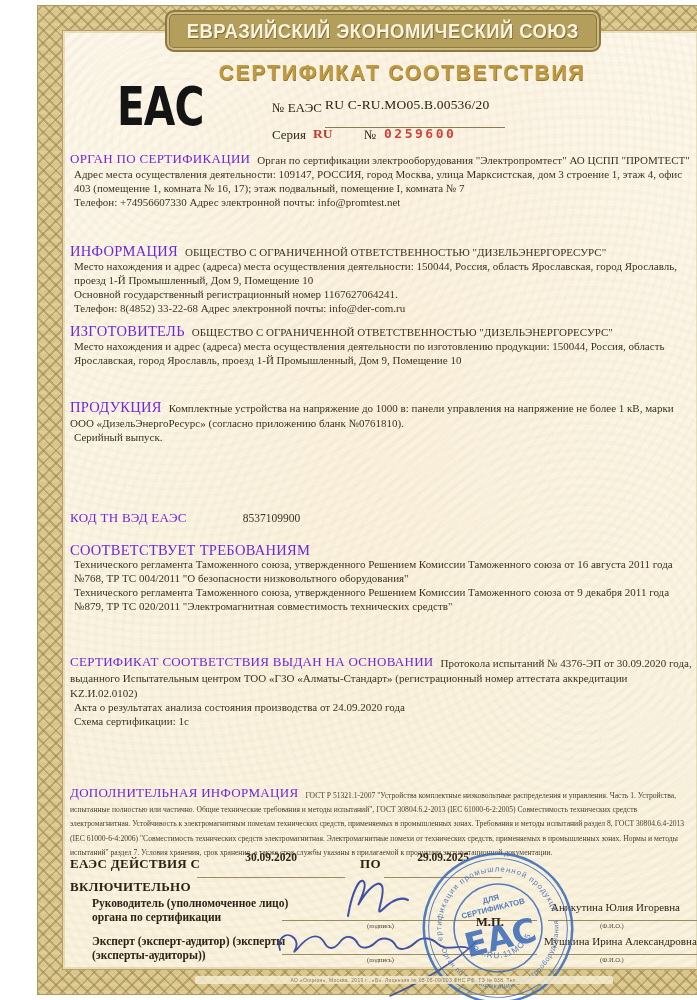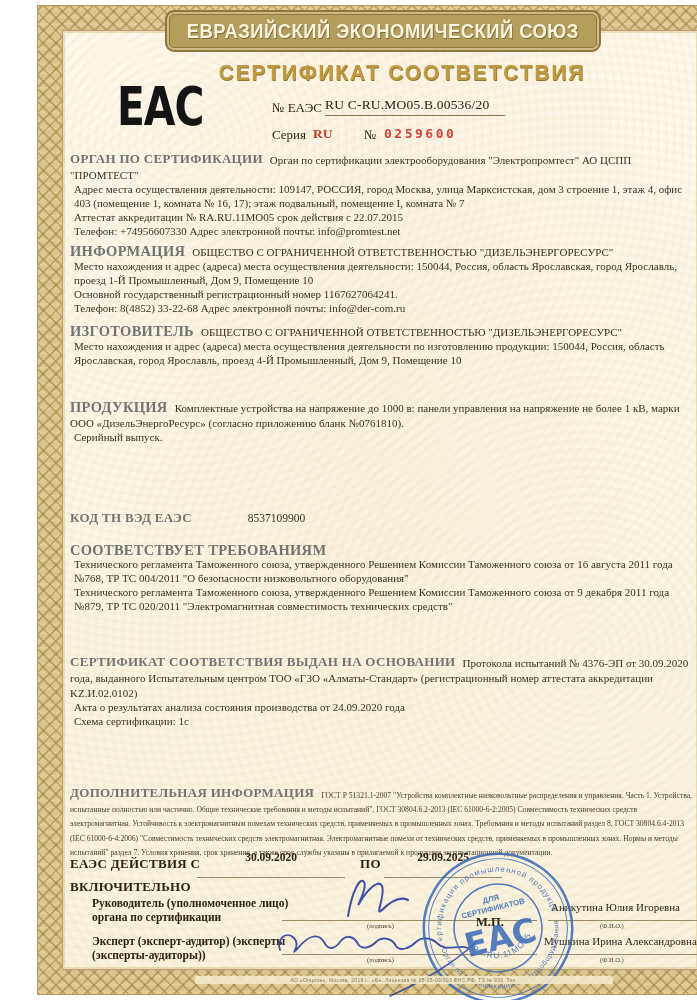--- a/index.html
+++ b/index.html
@@ -31,29 +31,29 @@
     transform:scaleX(.88);text-shadow:1px 1px 0 #7e6c36;}
   .eac{position:absolute;left:85px;top:80px;font-family:"DejaVu Sans",sans-serif;
     font-weight:bold;font-size:40px;color:#141414;letter-spacing:-1px;
     transform:scale(1.02,1.32);transform-origin:top left;line-height:1;}
   .doc-title{position:absolute;left:170px;top:60px;width:400px;text-align:center;
     font-family:"Liberation Sans",sans-serif;font-weight:bold;font-size:22px;
     letter-spacing:2px;color:#c09a42;transform:scaleX(.95);
     text-shadow:.6px .6px 0 #8f7430, -.4px -.4px 0 #e8d9a6;}
   .num-label{position:absolute;left:240px;top:100px;font-size:13px;color:#2f2619;}
   .num-value{position:absolute;left:293px;top:97px;width:180px;font-size:13.5px;
-    color:#2a2317;letter-spacing:.2px;border-bottom:1px solid #8a7a58;padding-bottom:2px;}
+    color:#2a2317;letter-spacing:.2px;border-bottom:1px solid #8a7a58;padding-bottom:14px;}
   .series-label{position:absolute;left:240px;top:127px;font-size:13px;color:#2f2619;}
   .series-value{position:absolute;left:281px;top:126px;font-size:13.5px;font-weight:bold;color:#c33a2c;}
   .serial-no-label{position:absolute;left:332px;top:127px;font-size:13px;color:#2f2619;}
   .serial-number{position:absolute;left:352px;top:126px;font-family:"DejaVu Sans Mono",monospace;
     font-size:13px;font-weight:bold;letter-spacing:2.5px;color:#d2433a;}
   
   .sec{position:absolute;left:38px;right:34px;line-height:14px;color:#3d3222;}
-  .h{font-weight:bold;color:#737373;letter-spacing:.3px;}
+  .h{font-weight:normal;color:#6d28d9;letter-spacing:.3px;}
   .h13{font-size:13px;}
   .h14{font-size:14.5px;}
   .fl{float:left;margin-right:7px;line-height:14px;}
   .intro{font-size:11px;}
   .line{font-size:11px;clear:left;padding-left:4px;}
   .code-value{font-size:11.5px;margin-left:52px;color:#3d3222;}
   .tiny{font-size:7.6px;line-height:9.2px;color:#4a3e2c;}
   
   .vlabel{position:absolute;font-size:13px;font-weight:bold;color:#2c2315;letter-spacing:.3px;}
   .dateline{position:absolute;border-bottom:1px solid #9a8a66;text-align:center;
@@ -88,36 +88,35 @@
   <div class="num-value">RU C-RU.МО05.В.00536/20</div>
   <div class="series-label">Серия</div>
   <div class="series-value">RU</div>
   <div class="serial-no-label">№</div>
   <div class="serial-number">0259600</div>
 
   <div class="sec" style="top:152px">
     <span class="h h13 fl">ОРГАН ПО СЕРТИФИКАЦИИ</span>
     <span class="intro">Орган по сертификации электрооборудования "Электропромтест" АО ЦСПП "ПРОМТЕСТ"</span>
     <div class="line">Адрес места осуществления деятельности: 109147, РОССИЯ, город Москва, улица Марксистская, дом 3 строение 1, этаж 4, офис 403 (помещение 1, комната № 16, 17); этаж подвальный, помещение I, комната № 7</div>
-    <div class="line">Аттестат аккредитации № RA.RU.11МО05 срок действия с 22.07.2015</div>
     <div class="line">Телефон: +74956607330 Адрес электронной почты: info@promtest.net</div>
   </div>
 
   <div class="sec" style="top:244px">
     <span class="h h14 fl">ИНФОРМАЦИЯ</span>
     <span class="intro">ОБЩЕСТВО С ОГРАНИЧЕННОЙ ОТВЕТСТВЕННОСТЬЮ "ДИЗЕЛЬЭНЕРГОРЕСУРС"</span>
     <div class="line">Место нахождения и адрес (адреса) места осуществления деятельности: 150044, Россия, область Ярославская, город Ярославль, проезд 1-Й Промышленный, Дом 9, Помещение 10</div>
     <div class="line">Основной государственный регистрационный номер 1167627064241.</div>
     <div class="line">Телефон: 8(4852) 33-22-68 Адрес электронной почты: info@der-com.ru</div>
   </div>
 
   <div class="sec" style="top:324px">
     <span class="h h14 fl">ИЗГОТОВИТЕЛЬ</span>
     <span class="intro">ОБЩЕСТВО С ОГРАНИЧЕННОЙ ОТВЕТСТВЕННОСТЬЮ "ДИЗЕЛЬЭНЕРГОРЕСУРС"</span>
-    <div class="line">Место нахождения и адрес (адреса) места осуществления деятельности по изготовлению продукции: 150044, Россия, область Ярославская, город Ярославль, проезд 4-Й Промышленный, Дом 9, Помещение 10</div>
+    <div class="line">Место нахождения и адрес (адреса) места осуществления деятельности по изготовлению продукции: 150044, Россия, область Ярославская, город Ярославль, проезд 1-Й Промышленный, Дом 9, Помещение 10</div>
   </div>
 
   <div class="sec" style="top:400px">
     <span class="h h14 fl">ПРОДУКЦИЯ</span>
     <span class="intro">Комплектные устройства на напряжение до 1000 в: панели управления на напряжение не более 1 кВ, марки ООО «ДизельЭнергоРесурс» (согласно приложению бланк №0761810).</span>
     <div class="line">Серийный выпуск.</div>
   </div>
 
   <div class="sec" style="top:510px">
     <span class="h h13">КОД ТН ВЭД ЕАЭС</span>

